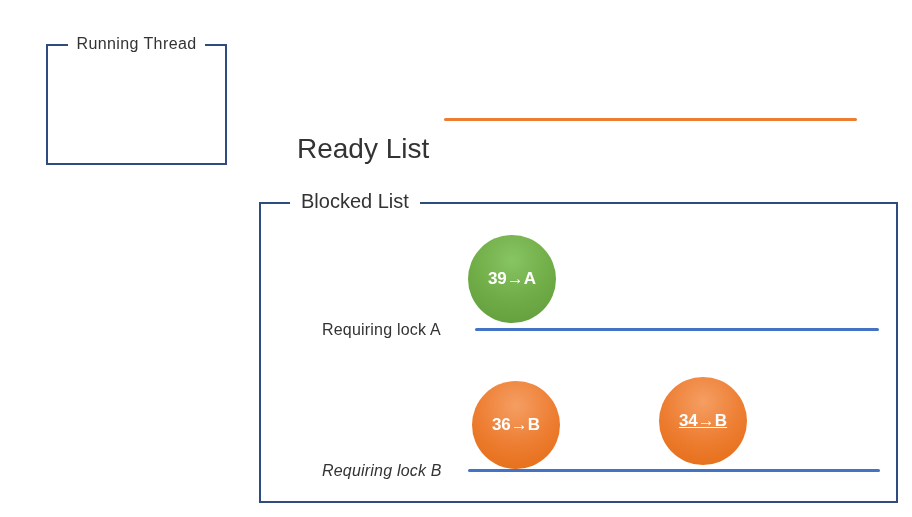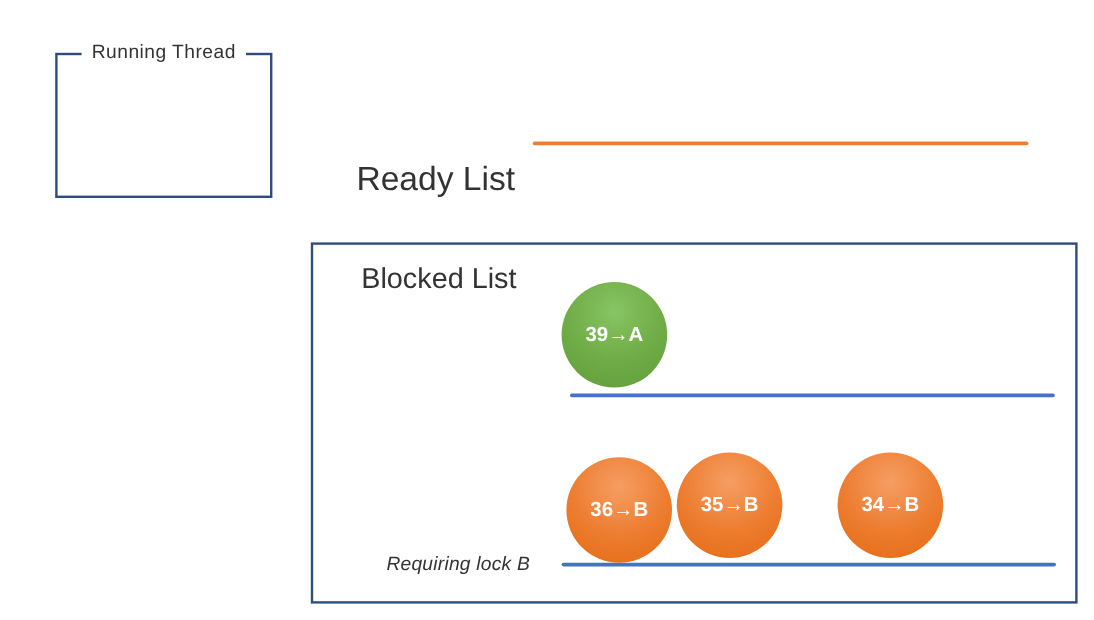--- a/index.html
+++ b/index.html
@@ -47,21 +47,21 @@
   }
   .title-running {
     left: 46px; top: 32px; width: 181px;
     text-align: center;
     font-size: 16px; line-height: 24px;
     letter-spacing: 0.4px;
   }
   .title-running > span { padding: 0 8px; }
   .title-blocked {
     left: 290px; top: 186px;
-    font-size: 24px; line-height: 30px; margin-top: 32px;
+    font-size: 20px; line-height: 30px;
   }
   .title-blocked > span { padding: 0 11px; }
 
   .section-label {
     position: absolute;
     color: var(--text);
     white-space: nowrap;
     z-index: 2;
   }
   .ready-label {
@@ -105,51 +105,49 @@
     background: radial-gradient(circle at 50% 28%, var(--orange_light) 0%, var(--orange) 52%, var(--orange_dark) 100%);
   }
   .thread-circle.green {
     background: radial-gradient(circle at 50% 28%, var(--green_light) 0%, var(--green) 52%, var(--green_dark) 100%);
   }
   .c-running { left: 93px; top: 58px; width: 86px; height: 86px; }
   .c-ready-0 { left: 446px; top: 26px; }
   .c-lockA-0 { left: 468px; top: 235px; }
   .c-lockB-0 { left: 472px; top: 381px; }
   .c-lockB-1 { left: 564px; top: 377px; }
-  .c-lockB-2 { left: 698px; top: 377px; }
+  .c-lockB-2 { left: 659px; top: 377px; text-decoration: underline; }
   .c-lockB-3 { left: 754px; top: 377px; }
 </style>
 </head>
 <body>
 
 <div class="canvas">
 
   <div class="group-box box-running"></div>
   <div class="title-wrap title-running">
     <span>Running Thread</span>
   </div>
 
   <div class="section-label ready-label">Ready List</div>
   <div class="queue-line line-ready"></div>
 
   <div class="group-box box-blocked"></div>
   <div class="title-wrap title-blocked">
     <span>Blocked List</span>
   </div>
 
+  <div class="queue-label label-lockA">Requiring lock A</div>
   <div class="queue-line line-lockA"></div>
   <div class="thread-circle green c-lockA-0">
     <span>39→A</span>
   </div>
 
   <div class="queue-label label-lockB">Requiring lock B</div>
   <div class="queue-line line-lockB"></div>
   <div class="thread-circle orange c-lockB-0">
     <span>36→B</span>
   </div>
-  <div class="thread-circle orange c-lockB-1">
-    <span>35→B</span>
-  </div>
   <div class="thread-circle orange c-lockB-2">
     <span>34→B</span>
   </div>
 
 </div>
 
 </body></html>

